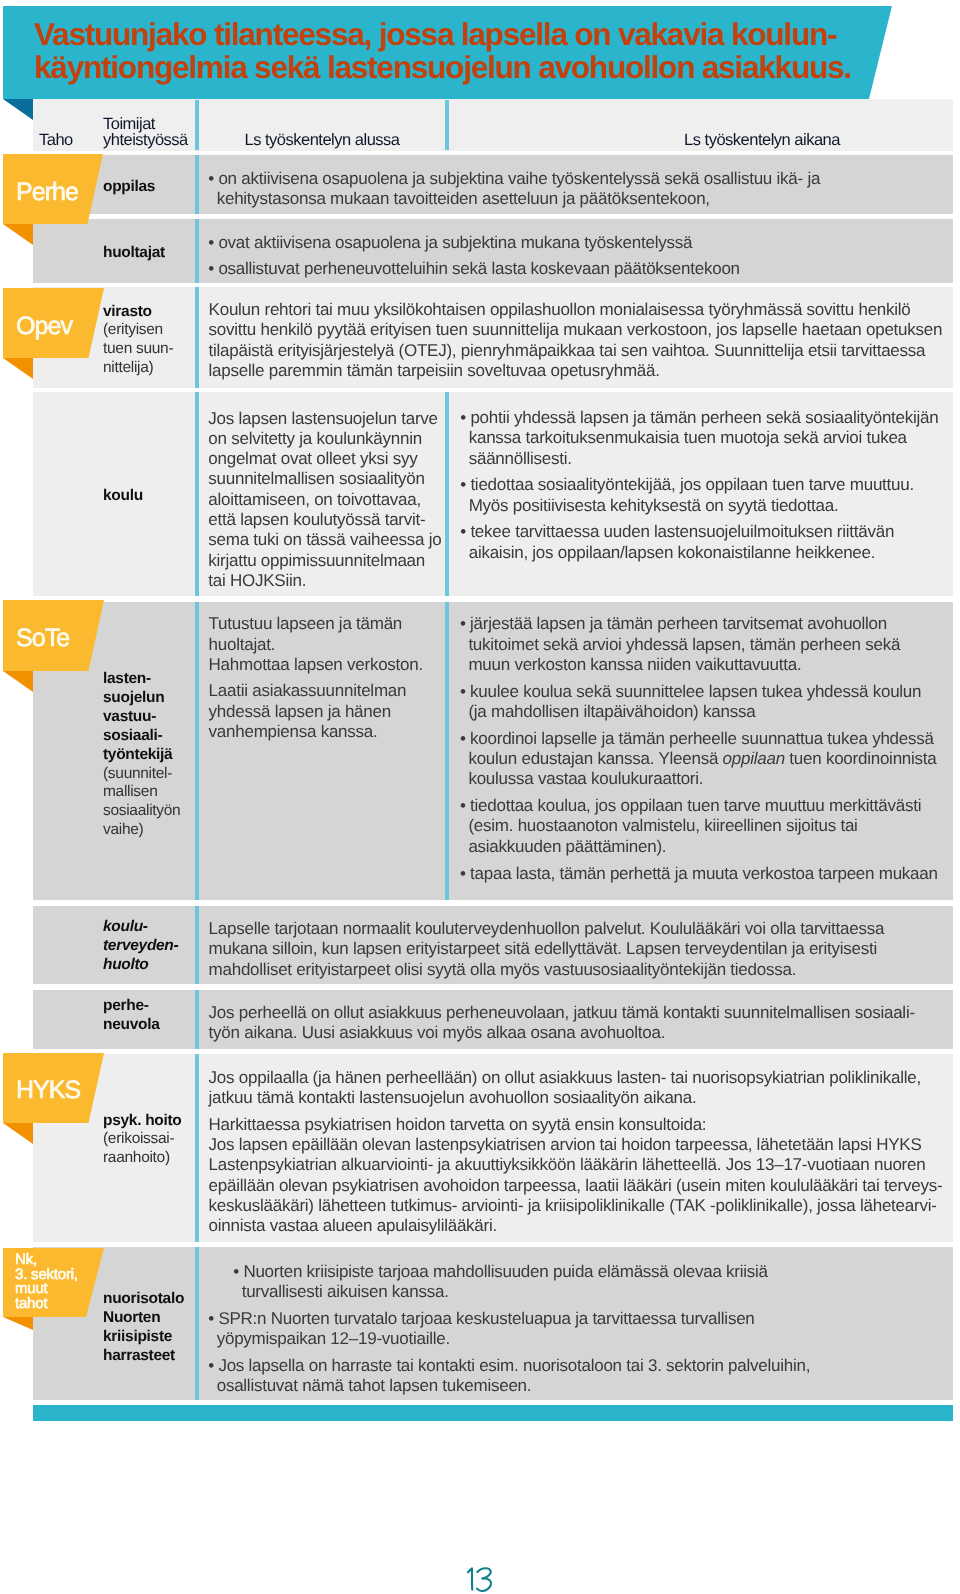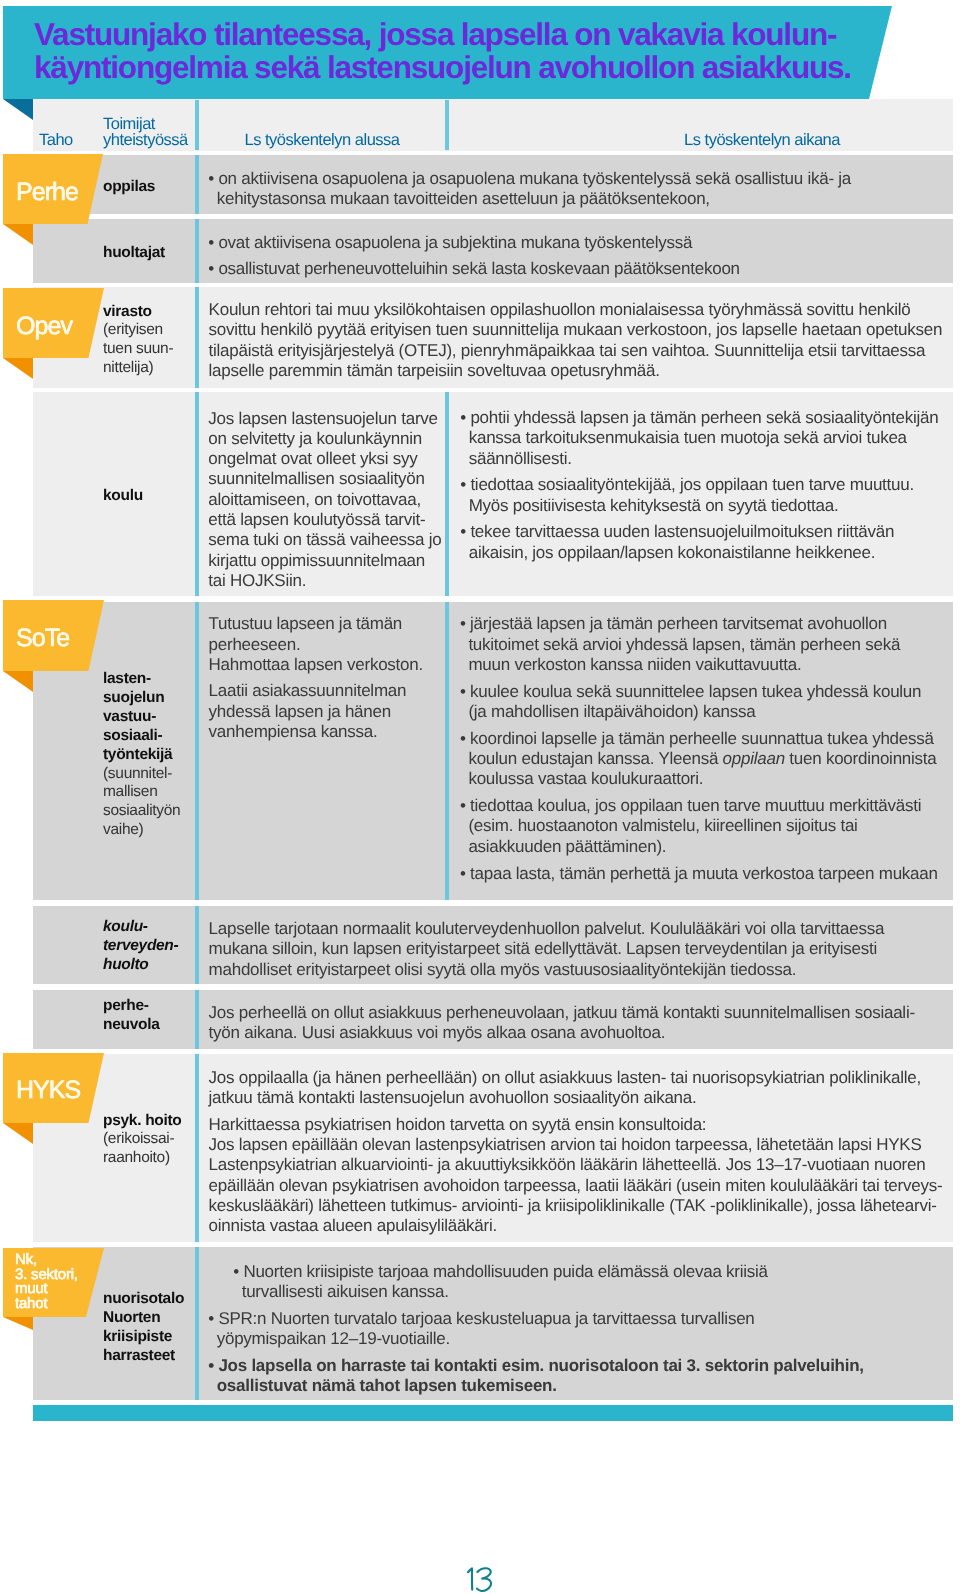--- a/index.html
+++ b/index.html
@@ -9,31 +9,31 @@
        -webkit-font-smoothing:antialiased;
        text-rendering:geometricPrecision;}
   .page{position:absolute;left:0;top:0;width:960px;height:1594px;}
   
   .txt,.lab,.hdr-lbl,.banner-text,.riblab{transform:translateZ(0);
        -webkit-font-smoothing:antialiased;}
 
   
   .banner{position:absolute;left:3px;top:6px;width:889px;height:93px;
           background:#2bb5cd;clip-path:polygon(0 0,889px 0,866px 93px,0 93px);}
-  .banner-text{position:absolute;left:34px;top:18px;color:#6d28d9;
+  .banner-text{position:absolute;left:34px;top:18px;color:#c2410c;
           font-weight:bold;font-size:31.5px;line-height:33.4px;
           letter-spacing:-1.2px;white-space:nowrap;}
   .banner-fold{position:absolute;left:3px;top:99px;width:30px;height:21px;
           background:#0a6e9a;clip-path:polygon(0 0,30px 0,30px 21px);}
 
   
   .cellbg{position:absolute;}
   .sepv{position:absolute;width:4px;background:#6cc6dd;}
 
-  .hdr-lbl{position:absolute;color:#0369a1;font-size:16.5px;line-height:16.3px;
+  .hdr-lbl{position:absolute;color:#0f172a;font-size:16.5px;line-height:16.3px;
            letter-spacing:-0.5px;white-space:nowrap;}
 
   .lab{position:absolute;font-size:15.5px;line-height:18.9px;
        letter-spacing:-0.3px;white-space:nowrap;}
   .lab .b{font-weight:bold;color:#101010;}
   .lab .n{font-weight:normal;color:#333333;}
 
   .txt{position:absolute;font-size:17px;line-height:20.3px;color:#3a3a3a;
        letter-spacing:-0.25px;white-space:nowrap;}
   .txt i{font-style:italic;}
@@ -86,54 +86,54 @@
 <div class="lab" style="left:103px;top:178.0px;"><span class="b">oppilas</span></div>
 <div class="lab" style="left:103px;top:244.0px;"><span class="b">huoltajat</span></div>
 <div class="lab" style="left:103px;top:302.5px;"><span class="b">virasto</span><br><span class="n">(erityisen</span><br><span class="n">tuen suun-</span><br><span class="n">nittelija)</span></div>
 <div class="lab" style="left:103px;top:486.5px;"><span class="b">koulu</span></div>
 <div class="lab" style="left:103px;top:670.0px;"><span class="b">lasten-</span><br><span class="b">suojelun</span><br><span class="b">vastuu-</span><br><span class="b">sosiaali-</span><br><span class="b">työntekijä</span><br><span class="n">(suunnitel-</span><br><span class="n">mallisen</span><br><span class="n">sosiaalityön</span><br><span class="n">vaihe)</span></div>
 <div class="lab" style="left:103px;top:918.0px;font-style:italic;"><span class="b">koulu-</span><br><span class="b">terveyden-</span><br><span class="b">huolto</span></div>
 <div class="lab" style="left:103px;top:997.0px;"><span class="b">perhe-</span><br><span class="b">neuvola</span></div>
 <div class="lab" style="left:103px;top:1111.5px;"><span class="b">psyk. hoito</span><br><span class="n">(erikoissai-</span><br><span class="n">raanhoito)</span></div>
 <div class="lab" style="left:103px;top:1290.0px;"><span class="b">nuorisotalo</span><br><span class="b">Nuorten</span><br><span class="b">kriisipiste</span><br><span class="b">harrasteet</span></div>
 <div class="txt" style="left:208.2px;top:168.5px;">
-      <div style="margin-bottom:0px;text-indent:-8.5px;padding-left:8.5px;"><span class="bt">•&nbsp;</span><span>on aktiivisena osapuolena ja osapuolena mukana työskentelyssä sekä osallistuu ikä- ja</span><br><span>kehitystasonsa mukaan tavoitteiden asetteluun ja päätöksentekoon,</span></div>
+      <div style="margin-bottom:0px;text-indent:-8.5px;padding-left:8.5px;"><span class="bt">•&nbsp;</span><span>on aktiivisena osapuolena ja subjektina vaihe työskentelyssä sekä osallistuu ikä- ja</span><br><span>kehitystasonsa mukaan tavoitteiden asetteluun ja päätöksentekoon,</span></div>
     </div>
 <div class="txt" style="left:208.2px;top:232.5px;">
       <div style="margin-bottom:6.0px;text-indent:-8.5px;padding-left:8.5px;"><span class="bt">•&nbsp;</span><span>ovat aktiivisena osapuolena ja subjektina mukana työskentelyssä</span></div>
       <div style="margin-bottom:0px;text-indent:-8.5px;padding-left:8.5px;"><span class="bt">•&nbsp;</span><span>osallistuvat perheneuvotteluihin sekä lasta koskevaan päätöksentekoon</span></div>
     </div>
 <div class="txt" style="left:208.6px;top:300px;"><span>Koulun rehtori tai muu yksilökohtaisen oppilashuollon monialaisessa työryhmässä sovittu henkilö</span><br><span>sovittu henkilö pyytää erityisen tuen suunnittelija mukaan verkostoon, jos lapselle haetaan opetuksen</span><br><span>tilapäistä erityisjärjestelyä (OTEJ), pienryhmäpaikkaa tai sen vaihtoa. Suunnittelija etsii tarvittaessa</span><br><span>lapselle paremmin tämän tarpeisiin soveltuvaa opetusryhmää.</span></div>
 <div class="txt" style="left:208.3px;top:408.5px;"><span>Jos lapsen lastensuojelun tarve</span><br><span>on selvitetty ja koulunkäynnin</span><br><span>ongelmat ovat olleet yksi syy</span><br><span>suunnitelmallisen sosiaalityön</span><br><span>aloittamiseen, on toivottavaa,</span><br><span>että lapsen koulutyössä tarvit-</span><br><span>sema tuki on tässä vaiheessa jo</span><br><span>kirjattu oppimissuunnitelmaan</span><br><span>tai HOJKSiin.</span></div>
 <div class="txt" style="left:460.2px;top:408px;">
       <div style="margin-bottom:6.5px;text-indent:-8.5px;padding-left:8.5px;"><span class="bt">•&nbsp;</span><span>pohtii yhdessä lapsen ja tämän perheen sekä sosiaalityöntekijän</span><br><span>kanssa tarkoituksenmukaisia tuen muotoja sekä arvioi tukea</span><br><span>säännöllisesti.</span></div>
       <div style="margin-bottom:6.5px;text-indent:-8.5px;padding-left:8.5px;"><span class="bt">•&nbsp;</span><span>tiedottaa sosiaalityöntekijää, jos oppilaan tuen tarve muuttuu.</span><br><span>Myös positiivisesta kehityksestä on syytä tiedottaa.</span></div>
       <div style="margin-bottom:0px;text-indent:-8.5px;padding-left:8.5px;"><span class="bt">•&nbsp;</span><span>tekee tarvittaessa uuden lastensuojeluilmoituksen riittävän</span><br><span>aikaisin, jos oppilaan/lapsen kokonaistilanne heikkenee.</span></div>
     </div>
 <div class="txt" style="left:208.6px;top:614.3px;">
-      <div style="margin-bottom:6.3px;"><span>Tutustuu lapseen ja tämän</span><br><span>perheeseen.</span><br><span>Hahmottaa lapsen verkoston.</span></div>
+      <div style="margin-bottom:6.3px;"><span>Tutustuu lapseen ja tämän</span><br><span>huoltajat.</span><br><span>Hahmottaa lapsen verkoston.</span></div>
       <div style="margin-bottom:6px;"><span>Laatii asiakassuunnitelman</span><br><span>yhdessä lapsen ja hänen</span><br><span>vanhempiensa kanssa.</span></div>
     </div>
 <div class="txt" style="left:208.6px;top:919px;"><span>Lapselle tarjotaan normaalit kouluterveydenhuollon palvelut. Koululääkäri voi olla tarvittaessa</span><br><span>mukana silloin, kun lapsen erityistarpeet sitä edellyttävät.  Lapsen terveydentilan ja erityisesti</span><br><span>mahdolliset erityistarpeet olisi syytä olla myös vastuusosiaalityöntekijän tiedossa.</span></div>
 <div class="txt" style="left:459.9px;top:614.3px;">
       <div style="margin-bottom:6.5px;text-indent:-8.5px;padding-left:8.5px;"><span class="bt">•&nbsp;</span><span>järjestää lapsen ja tämän perheen tarvitsemat avohuollon</span><br><span>tukitoimet sekä arvioi yhdessä lapsen, tämän perheen sekä</span><br><span>muun verkoston kanssa niiden vaikuttavuutta.</span></div>
       <div style="margin-bottom:6.5px;text-indent:-8.5px;padding-left:8.5px;"><span class="bt">•&nbsp;</span><span>kuulee koulua sekä suunnittelee lapsen tukea yhdessä koulun</span><br><span>(ja mahdollisen iltapäivähoidon) kanssa</span></div>
       <div style="margin-bottom:6.5px;text-indent:-8.5px;padding-left:8.5px;"><span class="bt">•&nbsp;</span><span>koordinoi lapselle ja tämän perheelle suunnattua tukea yhdessä</span><br><span>koulun edustajan kanssa. Yleensä <i>oppilaan</i> tuen koordinoinnista</span><br><span>koulussa vastaa koulukuraattori.</span></div>
       <div style="margin-bottom:6.5px;text-indent:-8.5px;padding-left:8.5px;"><span class="bt">•&nbsp;</span><span>tiedottaa koulua, jos oppilaan tuen tarve muuttuu merkittävästi</span><br><span>(esim. huostaanoton valmistelu, kiireellinen sijoitus tai</span><br><span>asiakkuuden päättäminen).</span></div>
       <div style="margin-bottom:0px;text-indent:-8.5px;padding-left:8.5px;"><span class="bt">•&nbsp;</span><span>tapaa lasta, tämän perhettä ja muuta verkostoa tarpeen mukaan</span></div>
     </div>
 <div class="txt" style="left:208.6px;top:1003px;"><span>Jos perheellä on ollut asiakkuus perheneuvolaan, jatkuu tämä kontakti suunnitelmallisen sosiaali-</span><br><span>työn aikana. Uusi asiakkuus voi myös alkaa osana avohuoltoa.</span></div>
 <div class="txt" style="left:208.6px;top:1068px;">
       <div style="margin-bottom:6.3px;"><span>Jos oppilaalla (ja hänen perheellään) on ollut asiakkuus lasten- tai nuorisopsykiatrian poliklinikalle,</span><br><span>jatkuu tämä kontakti lastensuojelun avohuollon sosiaalityön aikana.</span></div>
       <div style="margin-bottom:0px;"><span>Harkittaessa psykiatrisen hoidon tarvetta on syytä ensin konsultoida:</span><br><span>Jos lapsen epäillään olevan lastenpsykiatrisen arvion tai hoidon tarpeessa, lähetetään lapsi HYKS</span><br><span>Lastenpsykiatrian alkuarviointi- ja akuuttiyksikköön lääkärin lähetteellä. Jos 13–17-vuotiaan nuoren</span><br><span>epäillään olevan psykiatrisen avohoidon tarpeessa, laatii lääkäri (usein miten koululääkäri tai terveys-</span><br><span>keskuslääkäri) lähetteen tutkimus- arviointi- ja kriisipoliklinikalle (TAK -poliklinikalle), jossa lähetearvi-</span><br><span>oinnista vastaa alueen apulaisylilääkäri.</span></div>
     </div>
 <div class="txt" style="left:208.2px;top:1262px;">
       <div style="margin-bottom:6.5px;text-indent:-8.5px;padding-left:8.5px;margin-left:25px;"><span class="bt">•&nbsp;</span><span>Nuorten kriisipiste tarjoaa mahdollisuuden puida elämässä olevaa kriisiä</span><br><span>turvallisesti aikuisen kanssa.</span></div>
       <div style="margin-bottom:6.5px;text-indent:-8.5px;padding-left:8.5px;"><span class="bt">•&nbsp;</span><span>SPR:n Nuorten turvatalo tarjoaa keskusteluapua ja tarvittaessa turvallisen</span><br><span>yöpymispaikan 12–19-vuotiaille.</span></div>
-      <div style="margin-bottom:6px;text-indent:-8.5px;padding-left:8.5px;font-weight:bold;"><span class="bt">•&nbsp;</span><span>Jos lapsella on harraste tai kontakti esim. nuorisotaloon tai 3. sektorin palveluihin,</span><br><span>osallistuvat nämä tahot lapsen tukemiseen.</span></div>
+      <div style="margin-bottom:6px;text-indent:-8.5px;padding-left:8.5px;"><span class="bt">•&nbsp;</span><span>Jos lapsella on harraste tai kontakti esim. nuorisotaloon tai 3. sektorin palveluihin,</span><br><span>osallistuvat nämä tahot lapsen tukemiseen.</span></div>
     </div>
 <div class="rib" style="left:3px;top:154px;width:100px;height:70px;clip-path:polygon(0 0,100px 0,84.5px 70px,0 70px);"></div>
 <div class="ribfold" style="left:3px;top:224px;width:30px;height:21px;clip-path:polygon(0 0,30px 0,30px 21px);"></div>
 <div class="riblab" style="left:16px;top:179.5px;font-size:25px;letter-spacing:-0.95px;line-height:25px;">Perhe</div>
 <div class="rib" style="left:3px;top:288px;width:101px;height:70px;clip-path:polygon(0 0,101px 0,85.5px 70px,0 70px);"></div>
 <div class="ribfold" style="left:3px;top:358px;width:30px;height:21px;clip-path:polygon(0 0,30px 0,30px 21px);"></div>
 <div class="riblab" style="left:16px;top:313.5px;font-size:25px;letter-spacing:-0.95px;line-height:25px;">Opev</div>
 <div class="rib" style="left:3px;top:600px;width:101px;height:71px;clip-path:polygon(0 0,101px 0,85.5px 71px,0 71px);"></div>
 <div class="ribfold" style="left:3px;top:671px;width:30px;height:21px;clip-path:polygon(0 0,30px 0,30px 21px);"></div>
 <div class="riblab" style="left:16px;top:625.5px;font-size:25px;letter-spacing:-0.95px;line-height:25px;">SoTe</div>

